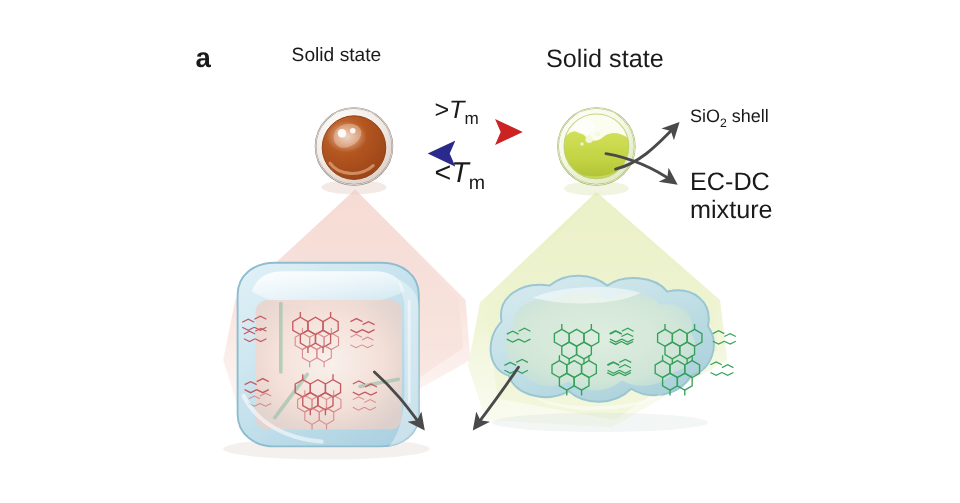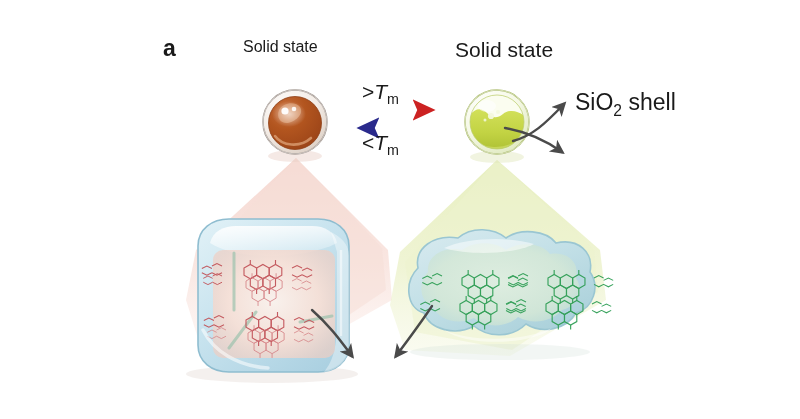--- a/index.html
+++ b/index.html
@@ -53,33 +53,33 @@
   }
   #label-temp-above {
     left: 362px;
     top: 80px;
     font-size: 21px;
     text-align: right;
   }
   #label-temp-below {
     left: 362px;
     top: 131px;
-    font-size: 21px;
+    font-size: 24px;
   }
   #label-temp-above .tvar, #label-temp-below .tvar {
     font-style: italic;
   }
   #label-temp-above sub, #label-temp-below sub {
     font-size: 0.68em;
     font-style: normal;
   }
   #label-sio2-shell {
     left: 575px;
     top: 89px;
-    font-size: 23px;
+    font-size: 15px;
   }
   #label-sio2-shell sub {
     font-size: 0.68em;
   }
   #label-ecdc {
     left: 575px;
     top: 140px;
     font-size: 21px;
   }
   #label-ecdc .l2 {
@@ -408,15 +408,16 @@
   <div class="fig-text" id="label-solid-state">Solid state</div>
 
   <div class="fig-text" id="label-liquid-state">Solid state</div>
 
   <div class="fig-text" id="label-temp-above"><span>&gt;</span><span class="tvar">T</span><sub>m</sub></div>
 
   <div class="fig-text" id="label-temp-below"><span>&lt;</span><span class="tvar">T</span><sub>m</sub></div>
 
   <div class="fig-text" id="label-sio2-shell"><span>SiO</span><sub>2</sub><span> shell</span></div>
 
+  <div class="fig-text" id="label-ecdc"><span>EC-DC</span><span class="l2">mixture</span></div>
 
 
 </div>
 
 </body></html>

